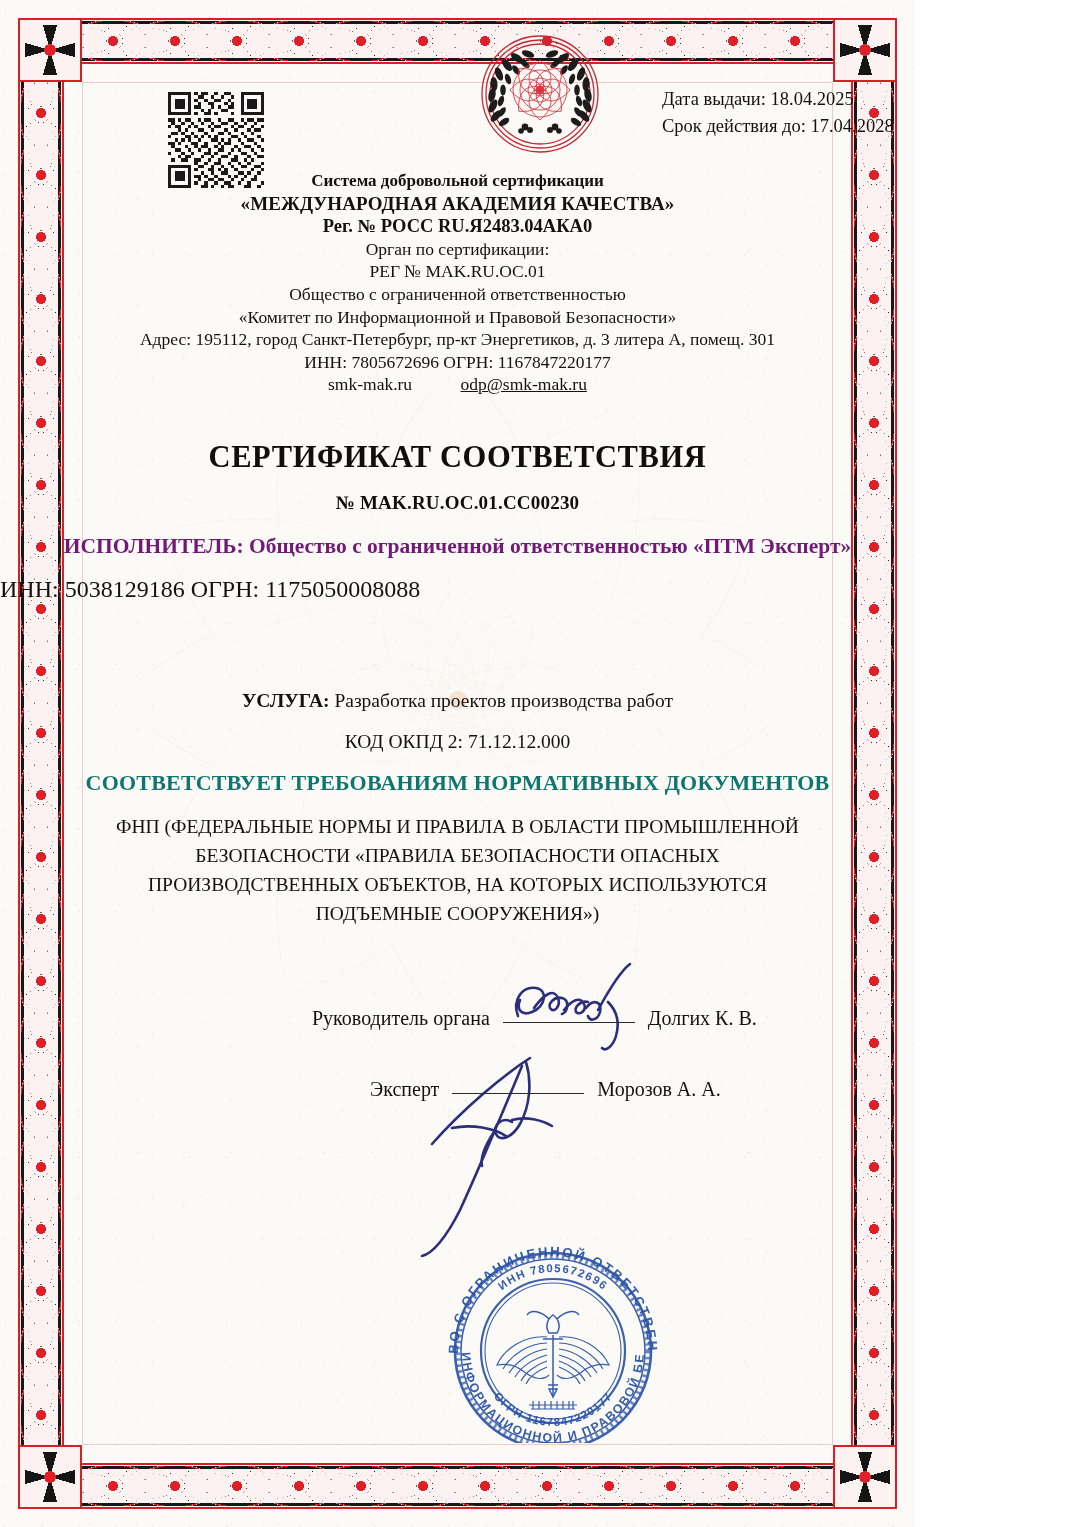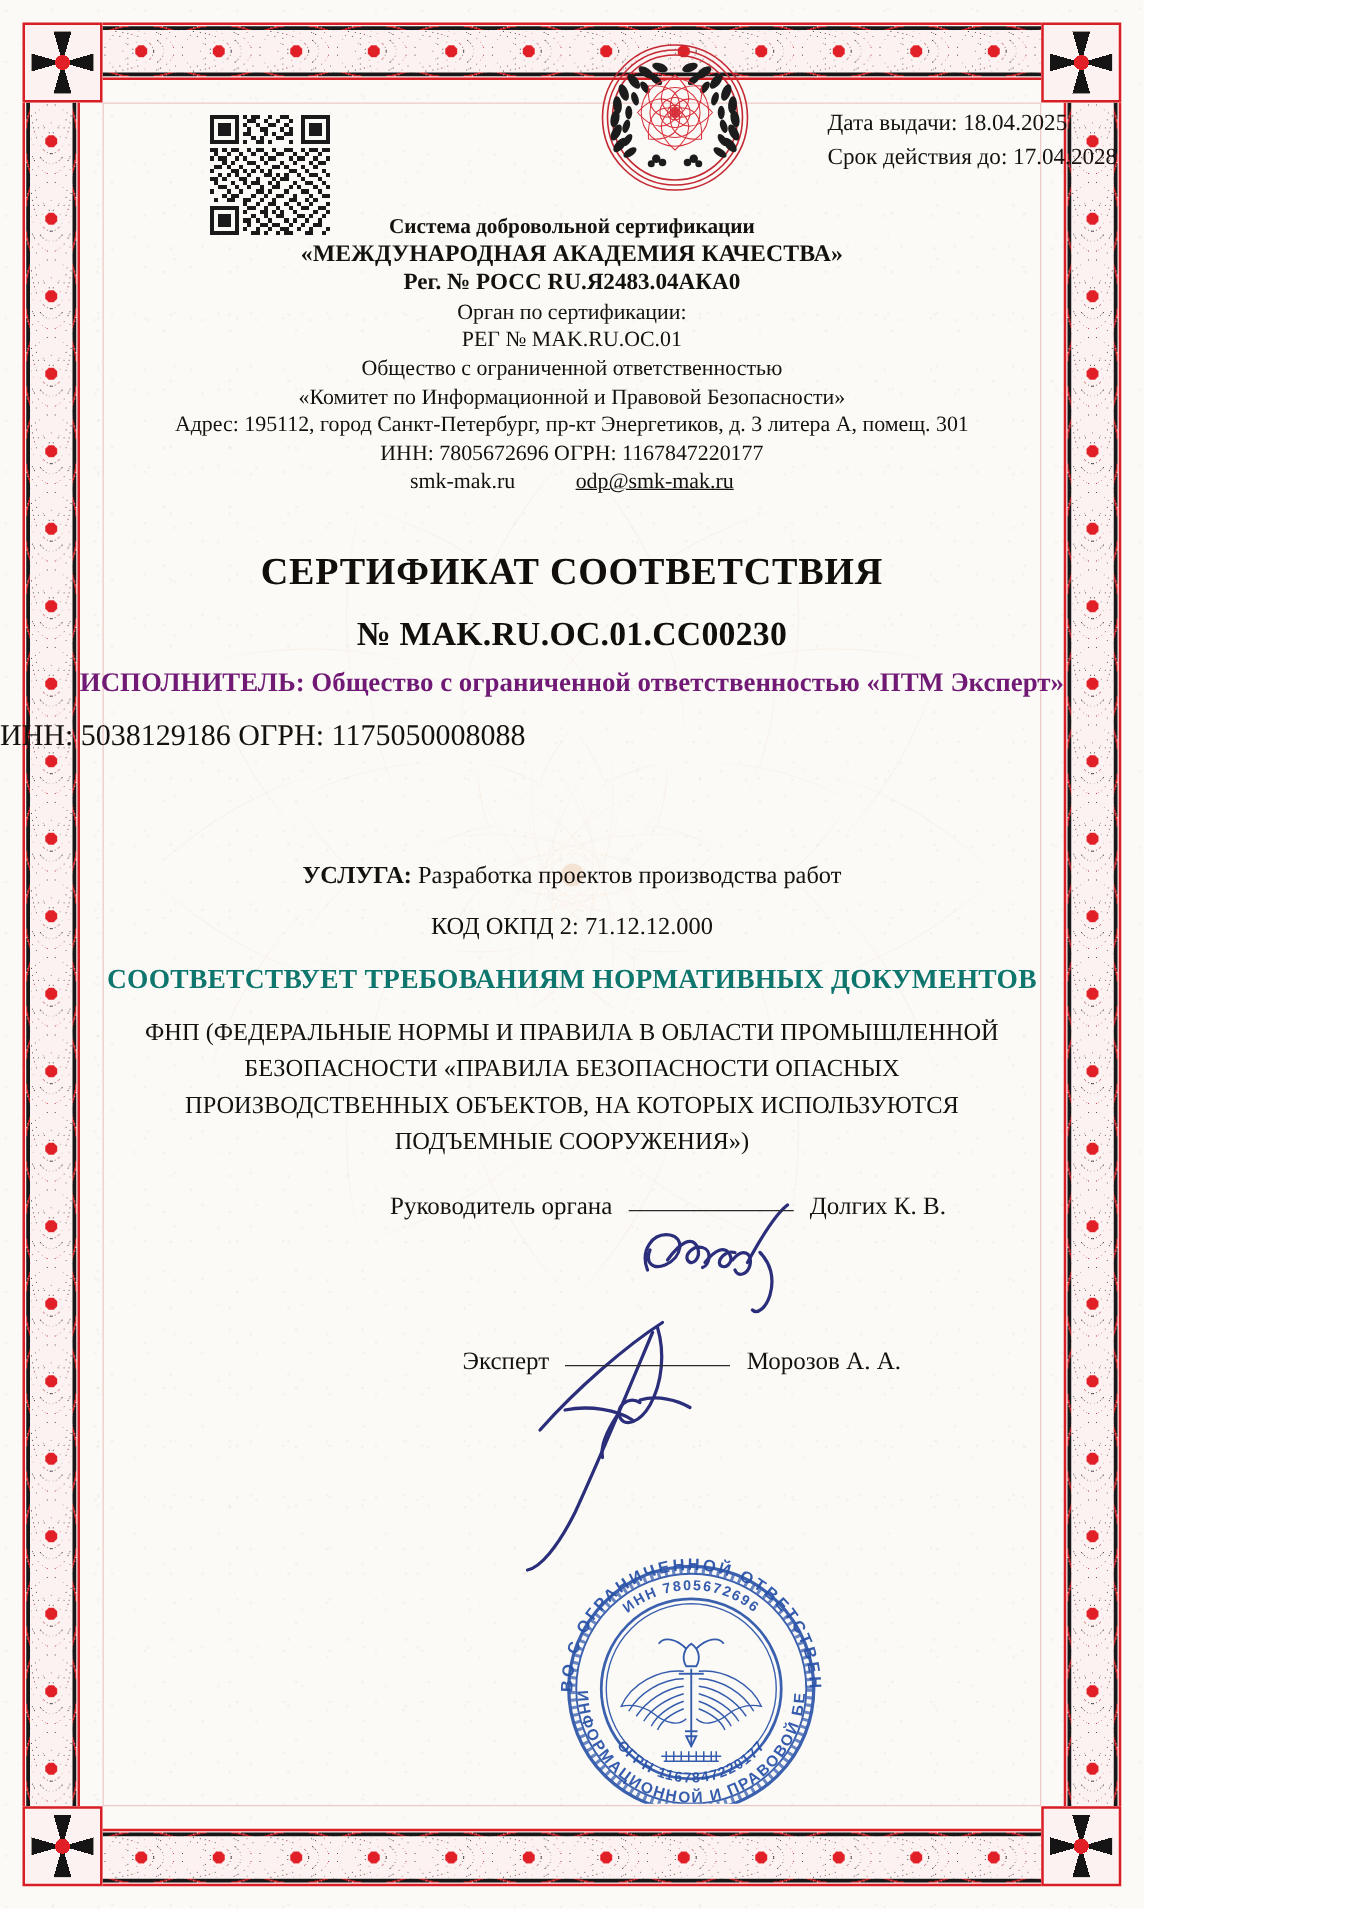--- a/index.html
+++ b/index.html
@@ -91,41 +91,41 @@
              font-size:17.5px;line-height:22.6px;color:#14110e;}
   .org-block .b{font-weight:bold;}
   .org-block .l1{font-size:17px;}
   .org-block .l2{font-size:19px;letter-spacing:.1px;}
   .org-block .l3{font-size:18.5px;}
   .org-block .mail{text-decoration:underline;margin-left:44px;}
 
   .title{position:absolute;left:0;right:0;top:440px;text-align:center;
          font-size:30.5px;font-weight:bold;letter-spacing:.6px;color:#110e0b;}
   .cert-no{position:absolute;left:0;right:0;top:492px;text-align:center;
-           font-size:27px;font-weight:bold;letter-spacing:.2px;color:#110e0b;}
+           font-size:19px;font-weight:bold;letter-spacing:.2px;color:#110e0b;}
 
   .performer{position:absolute;left:60px;right:60px;top:534px;text-align:center;
              font-size:21.5px;font-weight:bold;color:#701a75;}
   .inn{position:absolute;left:0;right:0;top:576px;font-size:24px;color:#14110e;}
 
   .addr{position:absolute;left:86px;right:86px;top:618px;text-align:center;
         font-size:19.5px;line-height:33px;color:#14110e;}
 
   .service{position:absolute;left:60px;right:60px;top:690px;text-align:center;
            font-size:19.5px;color:#14110e;}
   .service b{font-weight:bold;}
   .okpd{position:absolute;left:0;right:0;top:731px;text-align:center;font-size:19.5px;color:#14110e;}
 
   .conform{position:absolute;left:40px;right:40px;top:770px;text-align:center;
            font-size:22px;font-weight:bold;letter-spacing:.2px;color:#0f766e;}
   .norms{position:absolute;left:110px;right:110px;top:812px;text-align:center;
          font-size:19.5px;line-height:29px;color:#14110e;}
 
   .sig{position:absolute;font-size:20px;color:#14110e;white-space:nowrap;}
-  .sig-1{left:312px;top:954px;}
+  .sig-1{left:312px;top:1007px;}
   .sig-2{left:370px;top:1078px;}
   .sig-line{display:inline-block;width:132px;border-bottom:1.4px solid #2b2b2b;
             margin:0 8px;vertical-align:2px;height:14px;}
 
   .signature{position:absolute;pointer-events:none;}
   .sig-ink-1{left:498px;top:958px;width:160px;height:120px;}
   .sig-ink-2{left:402px;top:1032px;width:220px;height:230px;}
 
   .stamp{position:absolute;left:418px;top:1243px;width:270px;height:200px;pointer-events:none;}
 </style>

